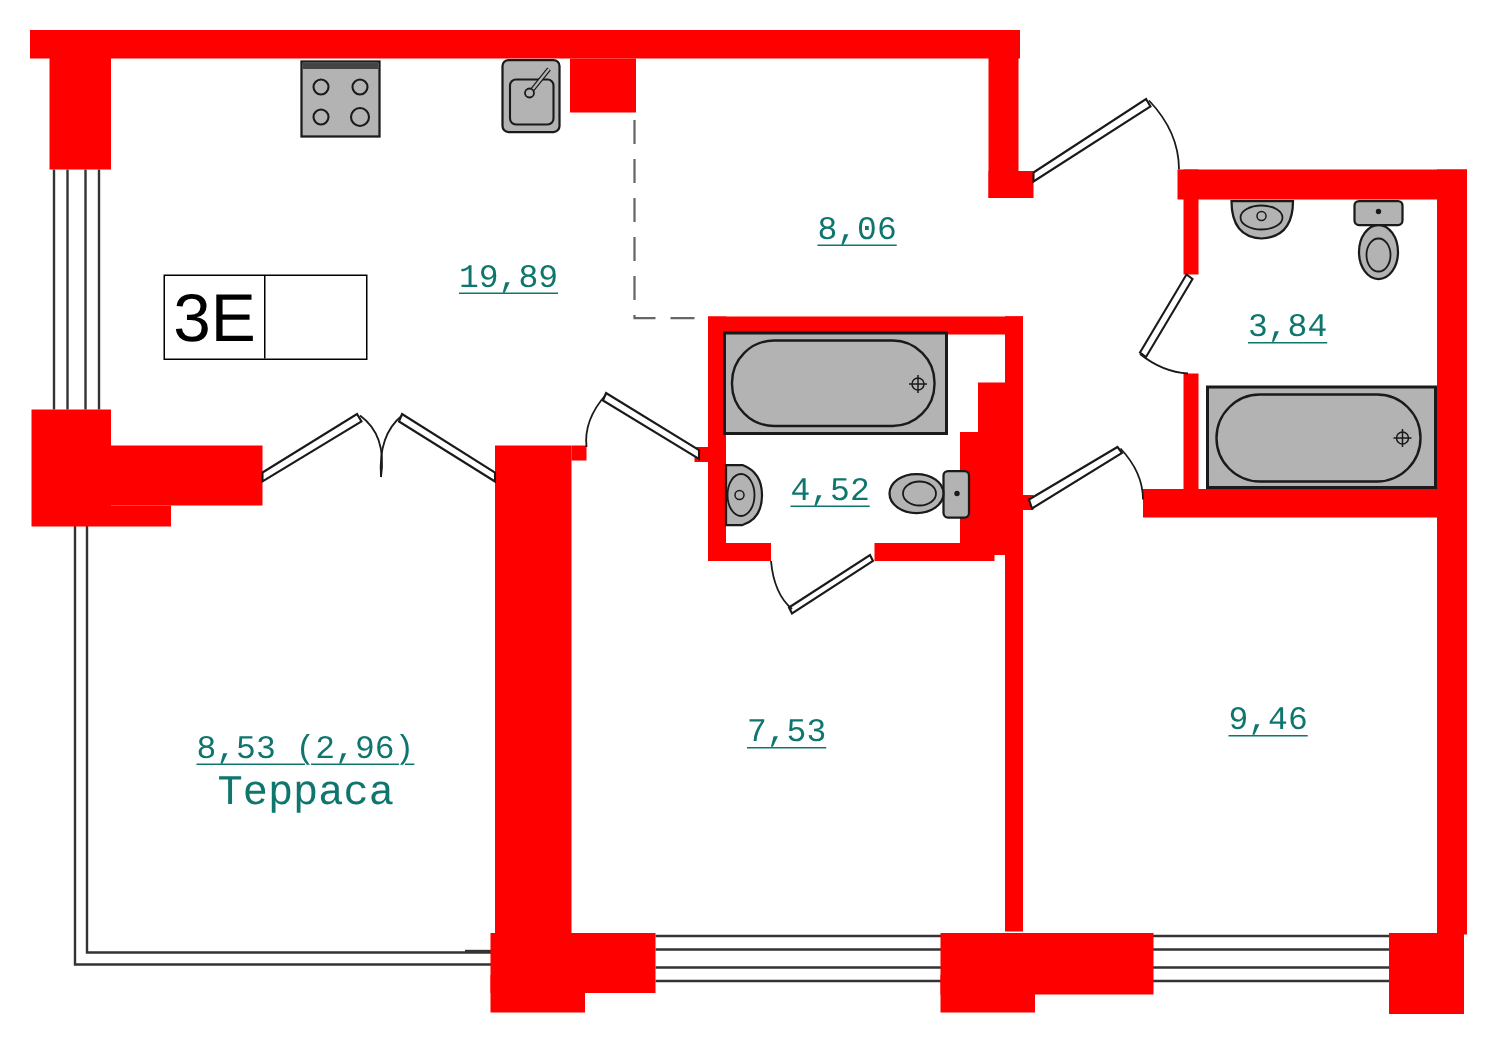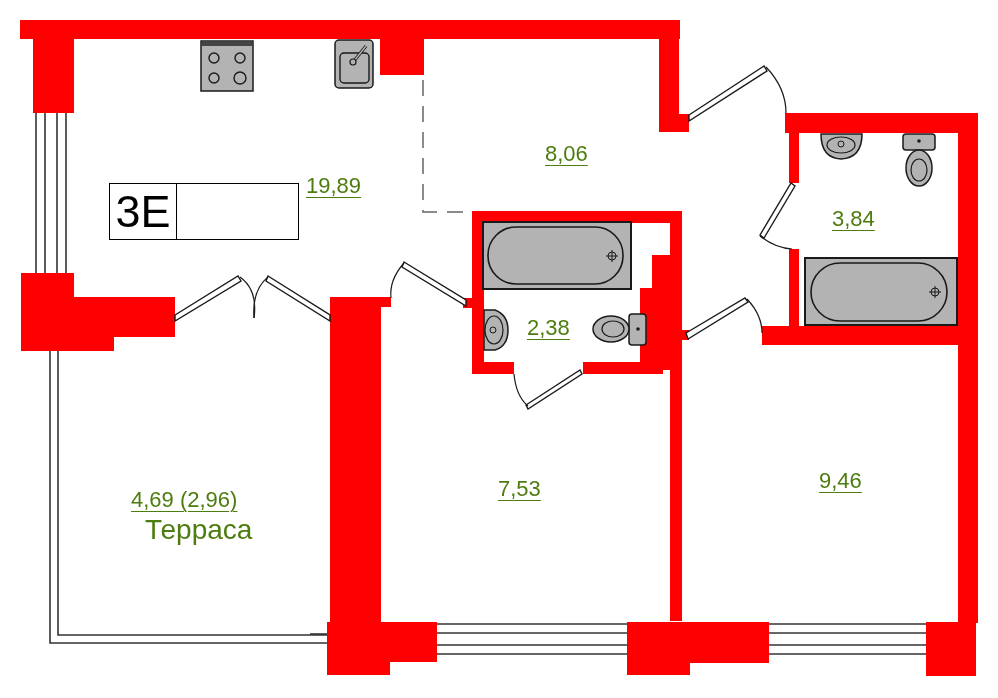--- a/index.html
+++ b/index.html
@@ -5,23 +5,23 @@
     html, body { margin: 0; padding: 0; background: #ffffff; }
     body { width: 998px; height: 698px; position: relative; overflow: hidden; font-family: "Liberation Sans", sans-serif; }
     svg { position: absolute; left: 0; top: 0; }
     .wall { fill: #ff0000; }
     .fixture { fill: #b3b3b3; stroke: #1a1a1a; stroke-width: 2; }
     .fixture-thin { fill: #b3b3b3; stroke: #1a1a1a; stroke-width: 1.5; }
     .door-leaf { fill: #ffffff; stroke: #1a1a1a; stroke-width: 1.4; }
     .door-arc { fill: none; stroke: #1a1a1a; stroke-width: 1.2; }
     .glass { stroke: #333; stroke-width: 1.6; fill: none; }
     .dash { stroke: #666; stroke-width: 1.5; fill: none; stroke-dasharray: 16 10; }
-    .label { position: absolute; font-family: Liberation Sans, sans-serif; color: #4d7c0f; white-space: nowrap; }
+    .label { position: absolute; font-family: Liberation Mono, monospace; color: #0f766e; white-space: nowrap; }
     .area { font-size: 22px; text-decoration: underline; text-underline-offset: 4px; text-decoration-thickness: 1px; }
-    .badge { position: absolute; left: 109px; top: 183px; width: 190px; height: 57px; border: 1.5px solid #000; background: #fff; display: flex; box-sizing: border-box; }
+    .badge { position: absolute; left: 109px; top: 183px; width: 136px; height: 57px; border: 1.5px solid #000; background: #fff; display: flex; box-sizing: border-box; }
     .badge .code { width: 66px; border-right: 1.5px solid #000; font-size: 45px; line-height: 55px; text-align: center; }
     .badge .total { flex: 1; font-size: 24px; line-height: 55px; text-align: center; }
   </style>
 </head>
 <body>
 
 <svg width="998" height="698" viewBox="0 0 998 698">
 
   <g>
     <polyline class="glass" points="50,350 50,643 330,643"></polyline>
@@ -179,17 +179,17 @@
   </g>
 </svg>
 
 <div class="badge">
   <div class="code">3E</div>
 </div>
 
 <div class="label area" style="left:306px; top:173px;">19,89</div>
 <div class="label area" style="left:545px; top:141px;">8,06</div>
 <div class="label area" style="left:832px; top:206px;">3,84</div>
-<div class="label area" style="left:527px; top:315px;">2,38</div>
+<div class="label area" style="left:527px; top:315px;">4,52</div>
 <div class="label area" style="left:498px; top:476px;">7,53</div>
 <div class="label area" style="left:819px; top:468px;">9,46</div>
-<div class="label area" style="left:131px; top:487px;">4,69 (2,96)</div>
+<div class="label area" style="left:131px; top:487px;">8,53 (2,96)</div>
 <div class="label" style="left:145px; top:514px; font-size:28px;">Терраса</div>
 
 </body></html>

